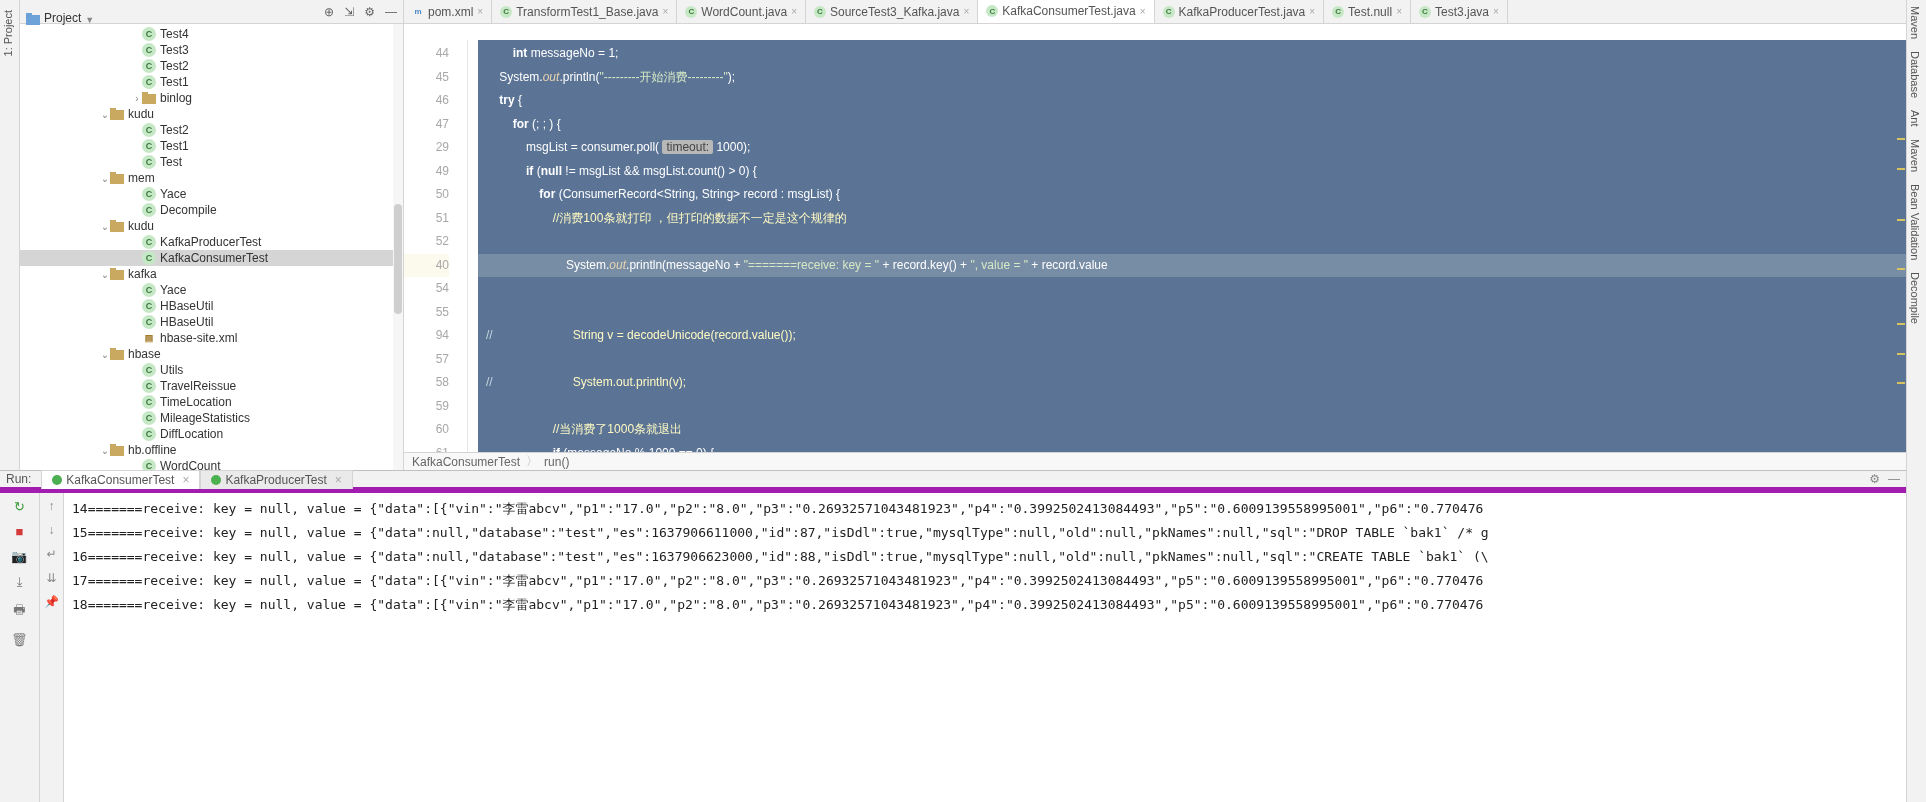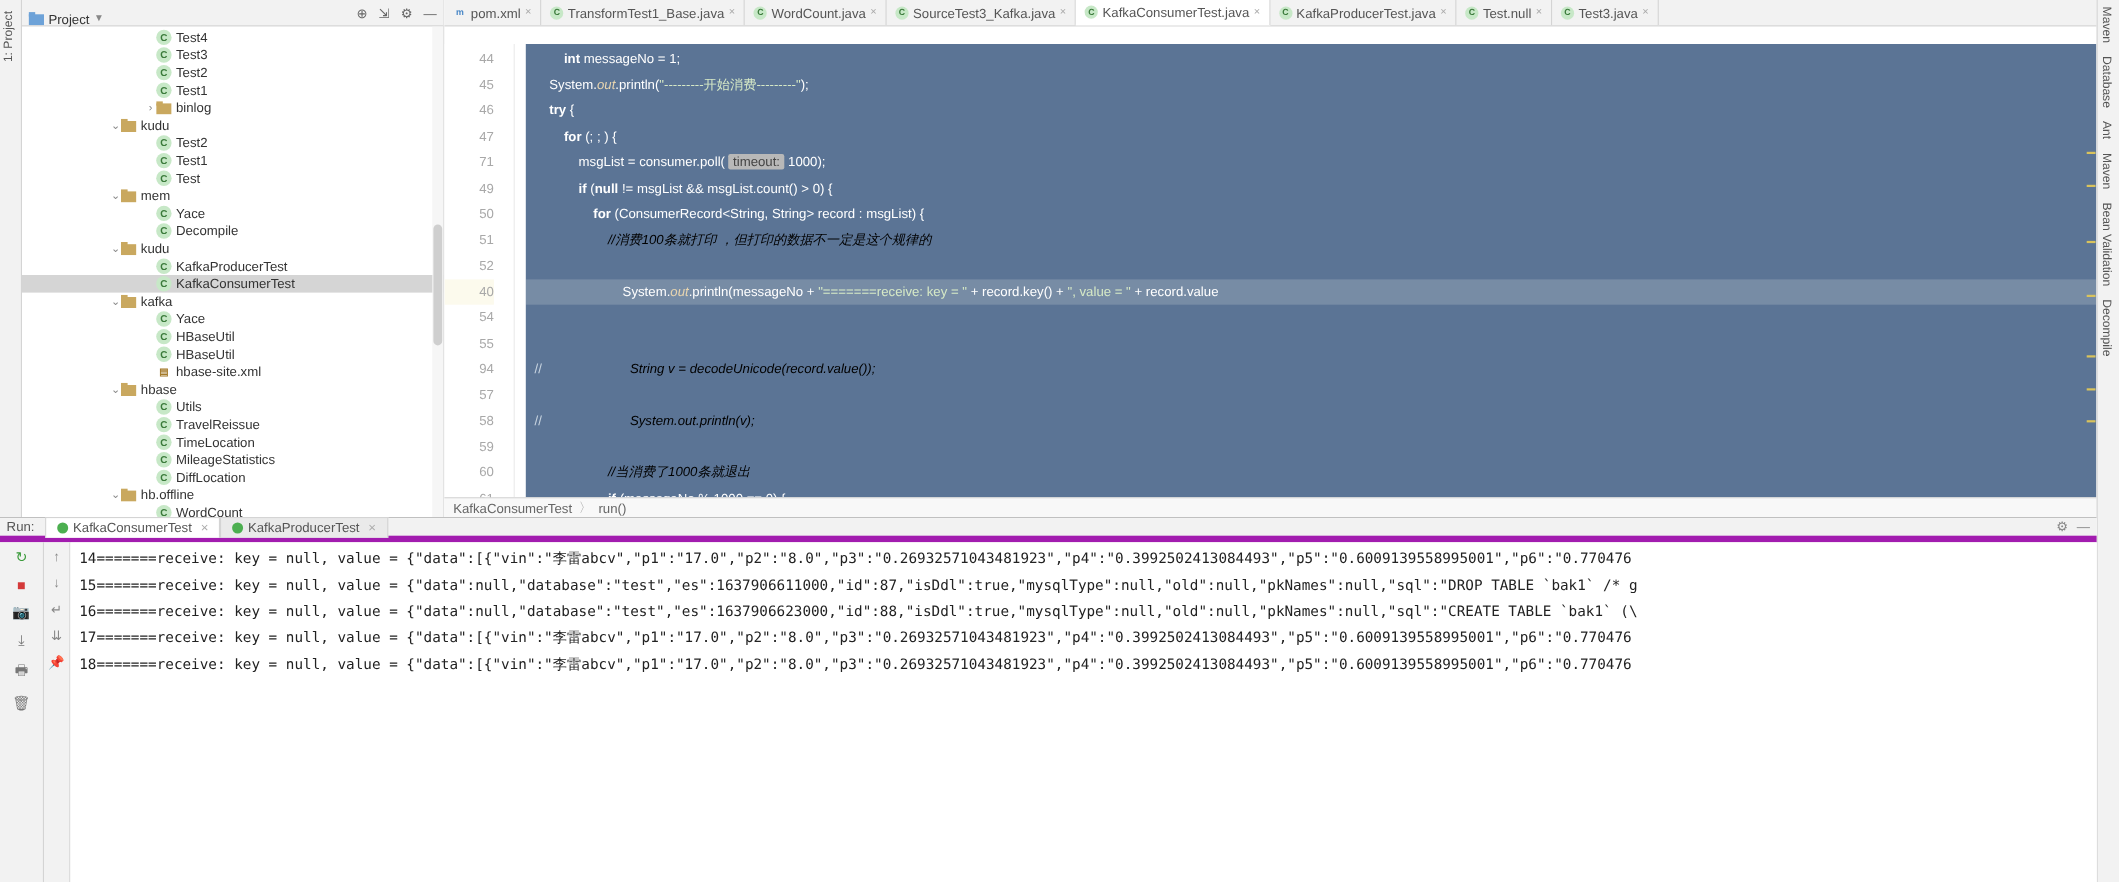--- a/index.html
+++ b/index.html
@@ -5,21 +5,21 @@
 * { margin: 0; padding: 0; box-sizing: border-box; font-family: "Segoe UI", Arial, sans-serif; font-size: 12px; }
 body { background: #f2f2f2; width: 1926px; height: 802px; overflow: hidden; position: relative; }
 
 .left-tool-stripe { position: absolute; left: 0; top: 0; width: 20px; height: 802px; background: #f2f2f2; border-right: 1px solid #d4d4d4; }
 .left-tool-stripe .v-label { writing-mode: vertical-rl; transform: rotate(180deg); font-size: 11px; color: #555; padding: 6px 2px; cursor: pointer; }
 .left-tool-stripe .v-label.top { position: absolute; top: 4px; }
 .left-tool-stripe .v-label.bottom { position: absolute; bottom: 4px; }
 
 .project-panel { position: absolute; left: 20px; top: 0; width: 384px; height: 470px; background: #fff; border-right: 1px solid #d4d4d4; }
 .project-header { height: 24px; background: #f2f2f2; border-bottom: 1px solid #d4d4d4; display: flex; align-items: center; padding: 0 6px; }
-.project-header .title { display: flex; align-items: flex-start; gap: 4px; color: #333; margin-top: 12px; }
+.project-header .title { display: flex; align-items: flex-end; gap: 4px; color: #333; margin-top: 12px; }
 .project-header .hicons { margin-left: auto; display: flex; gap: 10px; color: #666; }
 .project-header .hicons span { cursor: pointer; }
 
 .tree { padding: 2px 0; height: 446px; overflow: hidden; position: relative; }
 .tree-scrollbar { position: absolute; right: 0; top: 0; width: 10px; height: 100%; background: #f6f6f6; }
 .tree-scrollbar-thumb { position: absolute; left: 1px; top: 180px; width: 8px; height: 110px; background: #cfcfcf; border-radius: 4px; }
 .tree-row { height: 16px; display: flex; align-items: center; padding-left: 0; color: #333; white-space: nowrap; cursor: pointer; }
 .tree-row.selected { background: #d5d5d5; }
 .tree-row .chev { width: 10px; text-align: center; color: #888; font-size: 10px; }
 .tree-row .icon { width: 14px; height: 14px; margin-right: 4px; display: inline-flex; align-items: center; justify-content: center; border-radius: 8px; font-size: 9px; font-weight: bold; }
@@ -38,21 +38,21 @@
 .tab.active { background: #fff; border-bottom: 2px solid #fff; margin-bottom: -1px; }
 
 .code-wrap { flex: 1; display: flex; overflow: hidden; position: relative; margin-top: 16px; }
 .gutter { width: 64px; background: #fff; border-right: 1px solid #e6e6e6; text-align: right; color: #a8a8a8; font-family: Consolas, monospace; font-size: 12px; padding-right: 18px; line-height: 23.5px; padding-top: 2px; }
 .gutter .ln {  }
 .gutter .ln.current { background: #fcfaed; }
 .gutter-extra { width: 10px; background: #fff; }
 .code { flex: 1; background: #5b7495; color: #fff; font-family: Consolas, "Courier New", monospace; font-size: 13px; line-height: 23.5px; padding-top: 2px; white-space: pre; overflow: hidden; }
 .code .kw { color: #ffffff; font-weight: bold; }
 .code .str { color: #d6e9c6; }
-.code .comment { color: #000000; font-style: italic; }
+.code .comment { color: #fef9c3; }
 .code .field { color: #e8d5b0; font-style: italic; }
 .code .hint { background: #b8b8b8; color: #444; padding: 0 4px; border-radius: 2px; font-style: normal; }
 .code-line.current-row { background: rgba(252,250,237,0.18); }
 .code-line { padding-left: 8px; }
 .code-marks { position: absolute; right: 0; top: 24px; width: 12px; bottom: 18px; }
 .code-marks .mark { position: absolute; right: 1px; width: 8px; height: 2px; background: #d9c35c; }
 
 .breadcrumb { height: 18px; border-top: 1px solid #d4d4d4; background: #f8f8f8; display: flex; align-items: center; padding: 0 8px; gap: 6px; color: #666; font-size: 11px; }
 .breadcrumb .sep { color: #aaa; }
 
@@ -325,21 +325,21 @@
         <span>Test3.java</span>
         <span class="close">×</span>
       </div>
     </div>
   <div class="code-wrap">
     <div class="gutter" id="gutter">
         <div class="ln">44</div>
         <div class="ln">45</div>
         <div class="ln">46</div>
         <div class="ln">47</div>
-        <div class="ln">71</div>
+        <div class="ln">29</div>
         <div class="ln">49</div>
         <div class="ln">50</div>
         <div class="ln">51</div>
         <div class="ln">52</div>
         <div class="ln current">40</div>
         <div class="ln">54</div>
         <div class="ln">55</div>
         <div class="ln">94</div>
         <div class="ln">57</div>
         <div class="ln">58</div>

